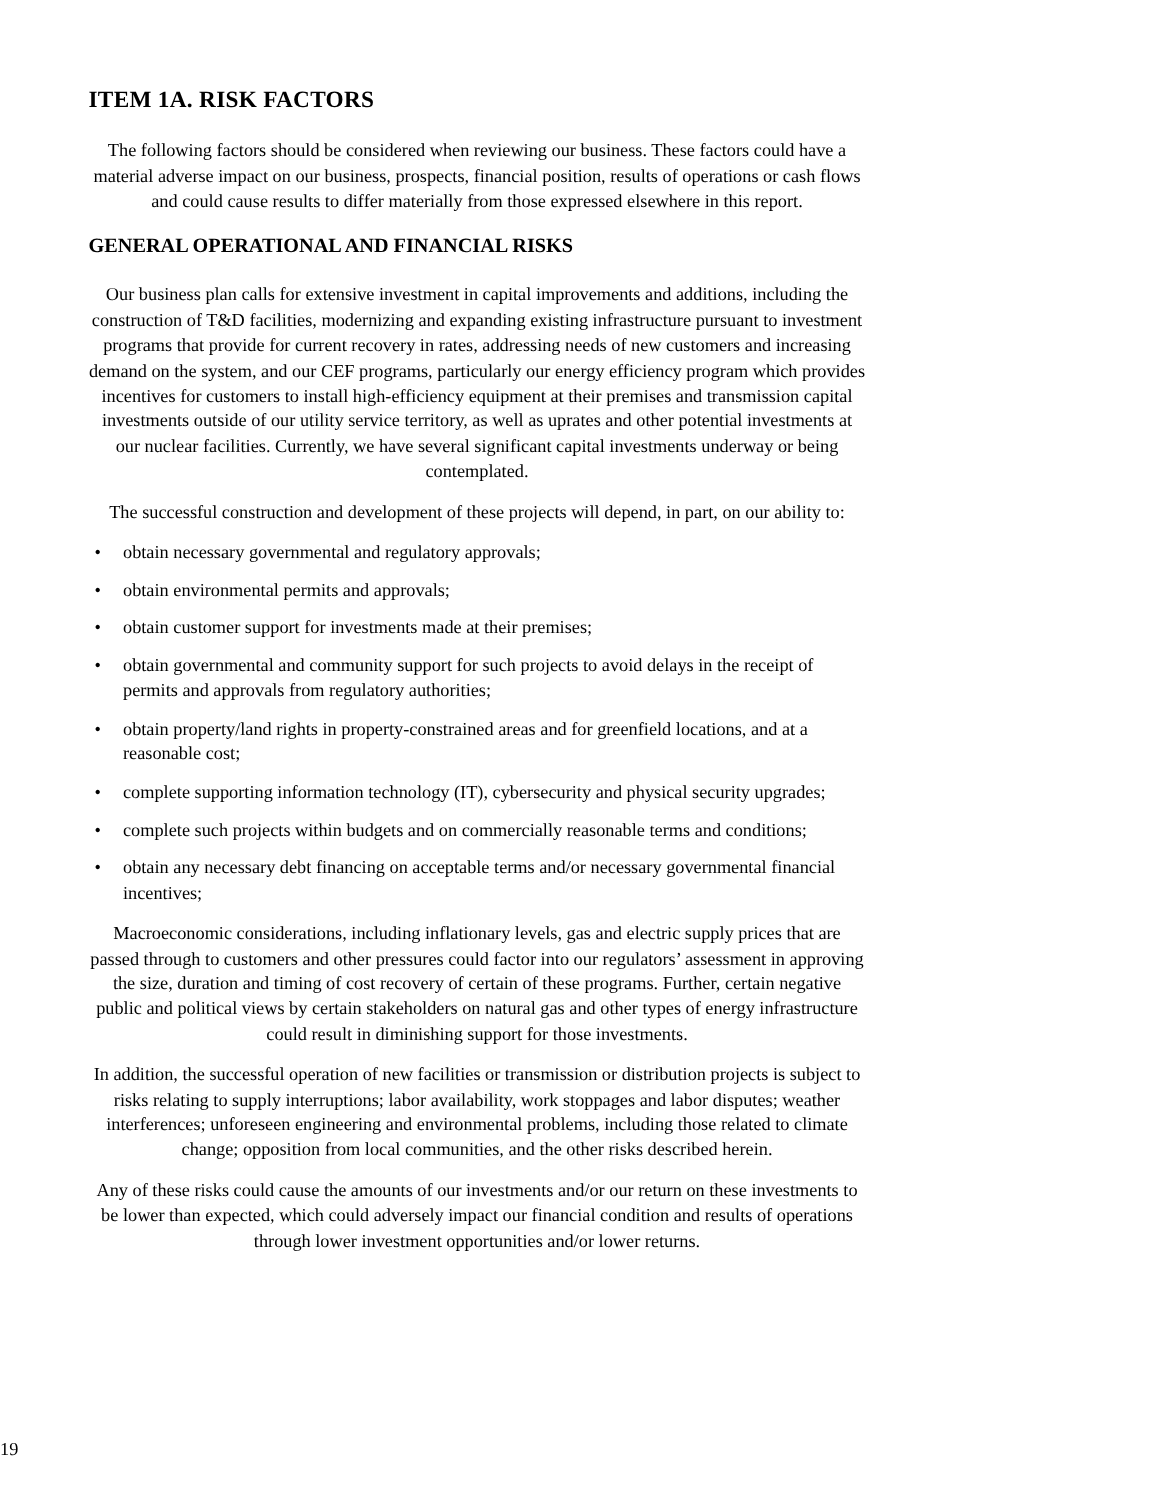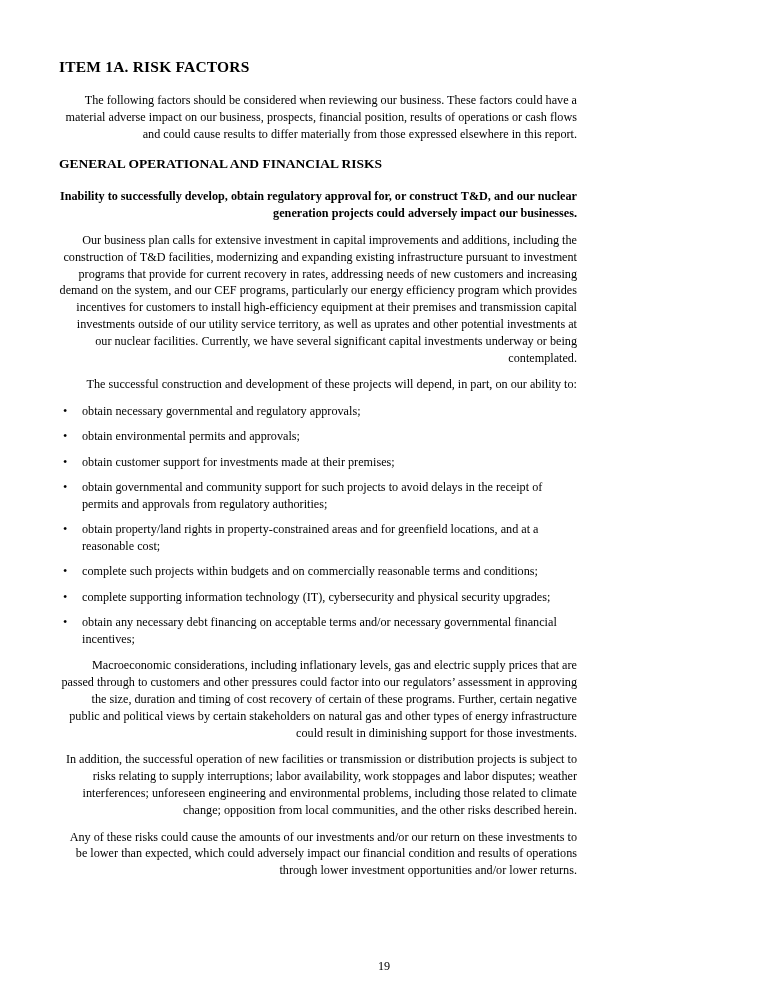--- a/index.html
+++ b/index.html
@@ -22,21 +22,21 @@
   .doc-title {
     font-size: 15.5px;
     font-weight: bold;
     letter-spacing: 0.2px;
     margin: 0 0 16px 0;
   }
   p.body-text {
     font-size: 12.2px;
     line-height: 16.8px;
     margin: 0 0 10px 0;
-    text-align: right;
+    text-align: center;
   }
   .section-heading {
     font-size: 13.5px;
     font-weight: bold;
     margin: 14px 0 16px 0;
   }
   .risk-heading {
     font-weight: bold;
   }
   ul.bullet-list {
@@ -55,49 +55,48 @@
     content: "\2022";
     position: absolute;
     left: 4px;
     top: 0;
   }
   .page-number {
     position: absolute;
     bottom: 26px;
     left: 0;
     width: 768px;
-    text-align: center;
+    text-align: left;
     font-size: 12.2px;
   }
 </style>
 </head>
 <body>
 
 <div class="page">
 
   <h1 class="doc-title">ITEM 1A. RISK FACTORS</h1>
 
   <p class="body-text">The following factors should be considered when reviewing our business. These factors could have a material adverse impact on our business, prospects, financial position, results of operations or cash flows and could cause results to differ materially from those expressed elsewhere in this report.</p>
 
   <h2 class="section-heading">GENERAL OPERATIONAL AND FINANCIAL RISKS</h2>
 
-  <p class="body-text risk-heading">Inability to successfully develop, obtain regulatory approval for, or construct T&amp;D, and our nuclear generation projects could adversely impact our businesses.</p>
 
   <p class="body-text">Our business plan calls for extensive investment in capital improvements and additions, including the construction of T&amp;D facilities, modernizing and expanding existing infrastructure pursuant to investment programs that provide for current recovery in rates, addressing needs of new customers and increasing demand on the system, and our CEF programs, particularly our energy efficiency program which provides incentives for customers to install high-efficiency equipment at their premises and transmission capital investments outside of our utility service territory, as well as uprates and other potential investments at our nuclear facilities. Currently, we have several significant capital investments underway or being contemplated.</p>
 
   <p class="body-text">The successful construction and development of these projects will depend, in part, on our ability to:</p>
 
   <ul class="bullet-list">
       <li>obtain necessary governmental and regulatory approvals;</li>
       <li>obtain environmental permits and approvals;</li>
       <li>obtain customer support for investments made at their premises;</li>
       <li>obtain governmental and community support for such projects to avoid delays in the receipt of permits and approvals from regulatory authorities;</li>
       <li>obtain property/land rights in property-constrained areas and for greenfield locations, and at a reasonable cost;</li>
+      <li>complete supporting information technology (IT), cybersecurity and physical security upgrades;</li>
       <li>complete such projects within budgets and on commercially reasonable terms and conditions;</li>
-      <li>complete supporting information technology (IT), cybersecurity and physical security upgrades;</li>
       <li>obtain any necessary debt financing on acceptable terms and/or necessary governmental financial incentives;</li>
     </ul>
 
 
   <p class="body-text">Macroeconomic considerations, including inflationary levels, gas and electric supply prices that are passed through to customers and other pressures could factor into our regulators’ assessment in approving the size, duration and timing of cost recovery of certain of these programs. Further, certain negative public and political views by certain stakeholders on natural gas and other types of energy infrastructure could result in diminishing support for those investments.</p>
 
   <p class="body-text">In addition, the successful operation of new facilities or transmission or distribution projects is subject to risks relating to supply interruptions; labor availability, work stoppages and labor disputes; weather interferences; unforeseen engineering and environmental problems, including those related to climate change; opposition from local communities, and the other risks described herein.</p>
 
   <p class="body-text">Any of these risks could cause the amounts of our investments and/or our return on these investments to be lower than expected, which could adversely impact our financial condition and results of operations through lower investment opportunities and/or lower returns.</p>
 

